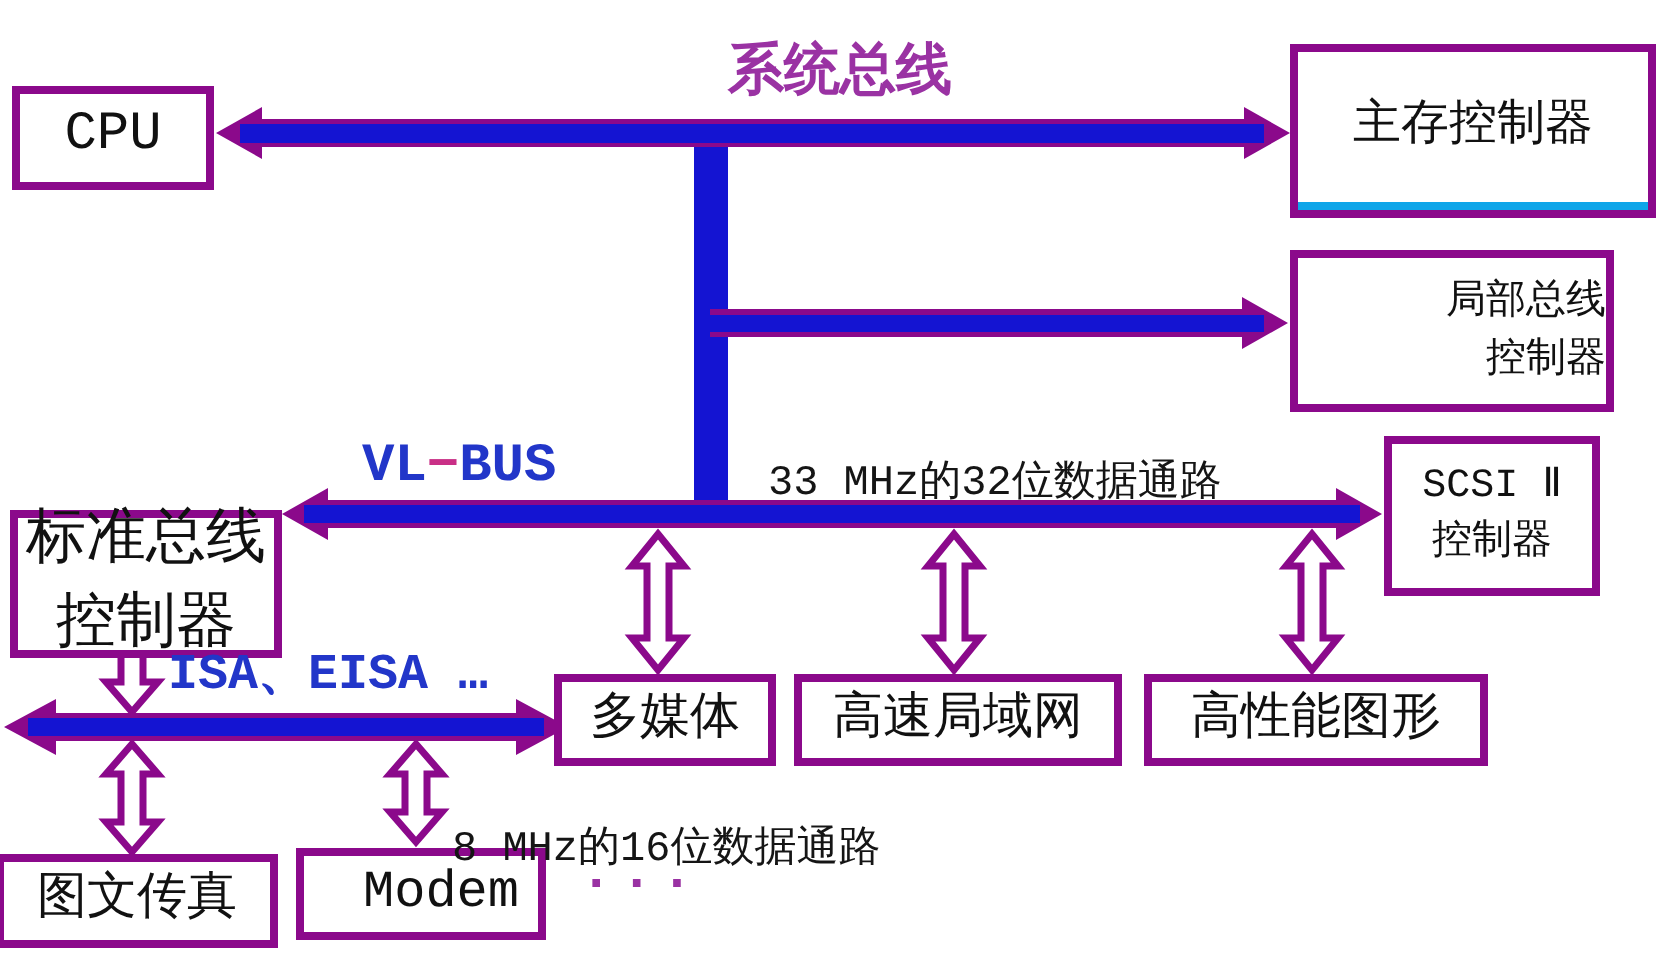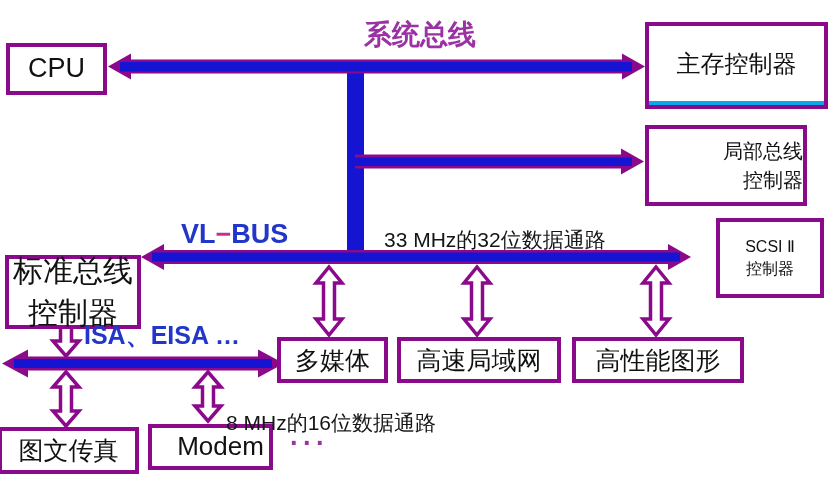--- a/index.html
+++ b/index.html
@@ -1,38 +1,38 @@
 <!DOCTYPE html>
 <html><head>
 <meta charset="utf-8">
 <style>
   html,body{margin:0;padding:0;background:#ffffff;}
   #stage{
     position:relative;width:834px;height:484px;background:#ffffff;overflow:hidden;
-    font-family:Liberation Sans, sans-serif;
+    font-family:Liberation Mono, monospace;
   }
   #arrow-layer{position:absolute;left:0;top:0;width:834px;height:484px;}
 
   .box{
     position:absolute;box-sizing:border-box;border:4px solid #8b098b;background:#ffffff;
     display:flex;flex-direction:column;align-items:center;justify-content:center;
     color:#111111;text-align:center;line-height:1.3;
   }
   .box .ln{white-space:nowrap;}
 
   .lbl{position:absolute;white-space:nowrap;}
 
   
   #cpu-box{left:6px;top:43px;width:101px;height:52px;font-size:27px;}
   #memory-box{left:645px;top:22px;width:183px;height:87px;padding:0;font-size:24px;}
   #memory-box .cell{flex:1;display:flex;align-items:center;justify-content:center;width:100%;}
   #memory-box .cell.top{border-bottom:4px solid #0ea5e9;}
   #localbus-box{left:645px;top:125px;width:162px;height:81px;font-size:20px;line-height:1.45;align-items:flex-end;}
   #stdbus-box{left:5px;top:222px;width:136px;height:74px;font-size:30px;line-height:1.4;margin-top:33px;}
-  #scsi-box{left:716px;top:218px;width:108px;height:80px;font-size:16px;line-height:1.4;}
+  #scsi-box{left:692px;top:218px;width:108px;height:80px;font-size:20px;line-height:1.4;}
   #multimedia-box{left:277px;top:337px;width:111px;height:46px;font-size:25px;}
   #lan-box{left:397px;top:337px;width:164px;height:46px;font-size:25px;}
   #graphics-box{left:572px;top:337px;width:172px;height:46px;font-size:25px;}
   #fax-box{left:-2px;top:427px;width:141px;height:47px;font-size:25px;}
   #modem-box{left:148px;top:424px;width:125px;height:46px;font-size:26px;padding-left:20px;}
 
   
   #sys-bus-title{left:340px;top:16px;width:160px;text-align:center;font-size:28px;font-weight:bold;color:#9a32a3;}
   #vl-bus-label{left:181px;top:219px;font-size:27px;font-weight:bold;color:#2236c9;}
   #vl-bus-label .dash{color:#c92f86;}

